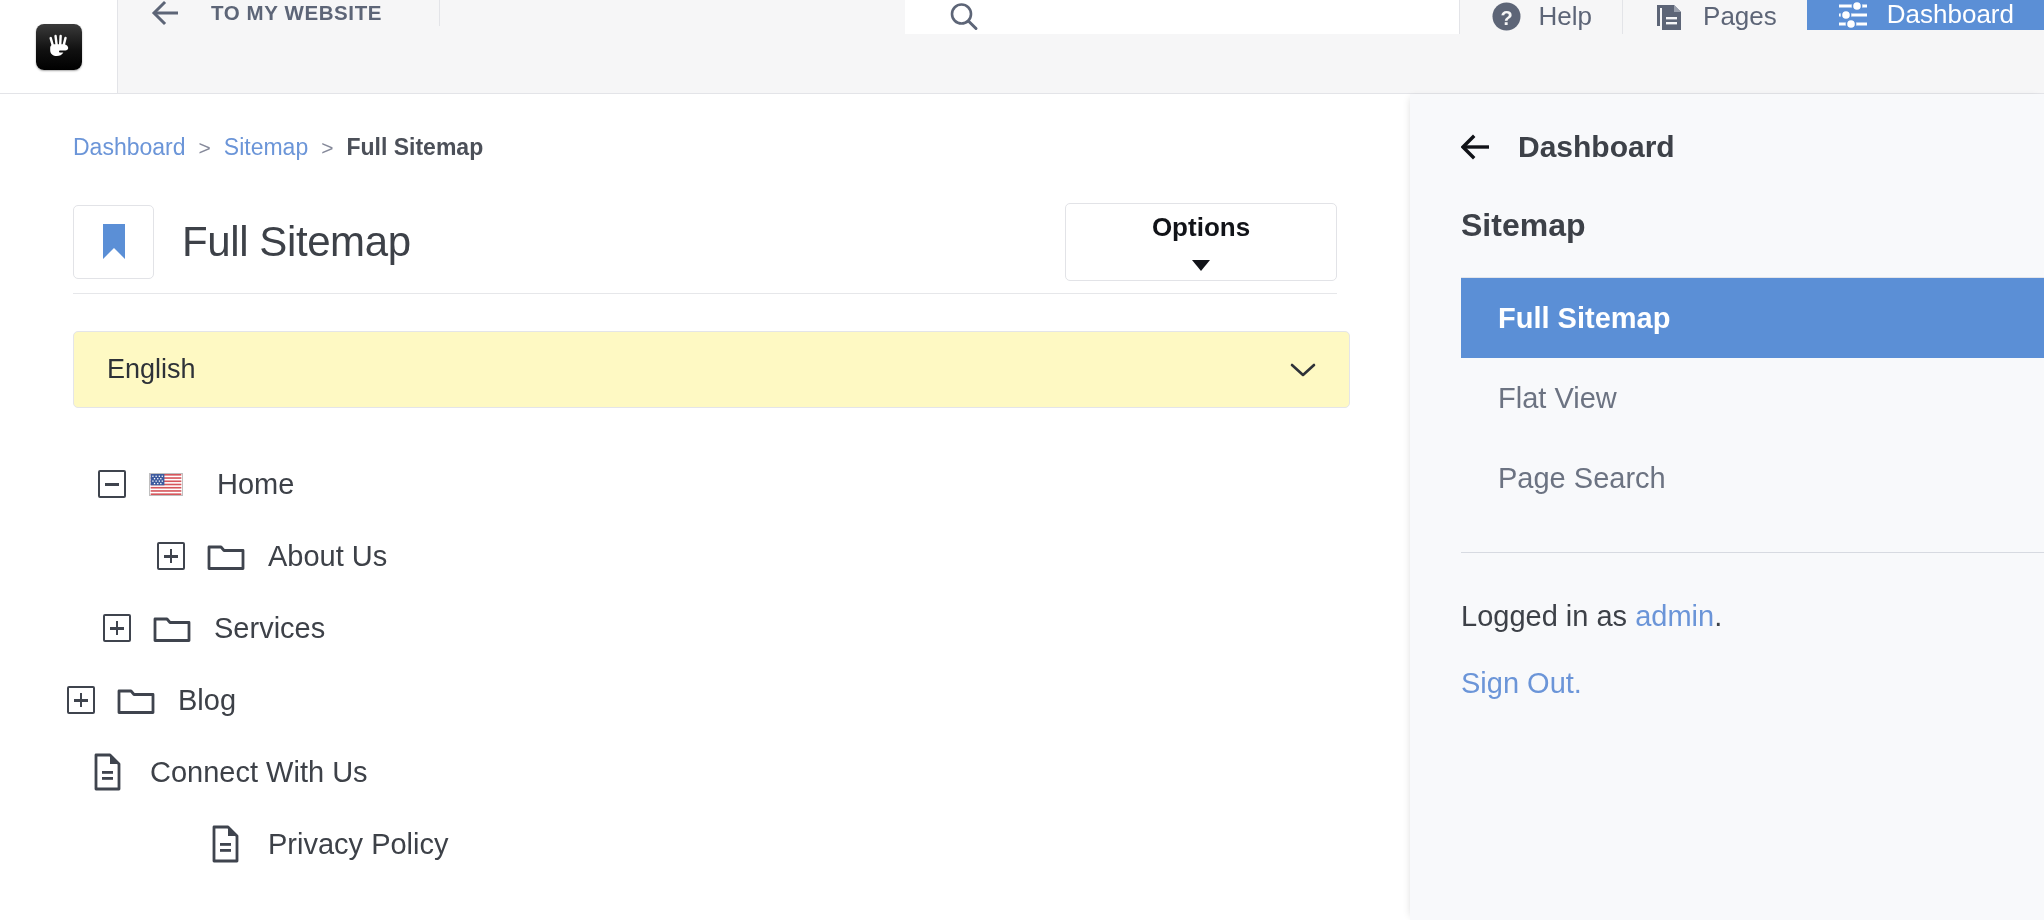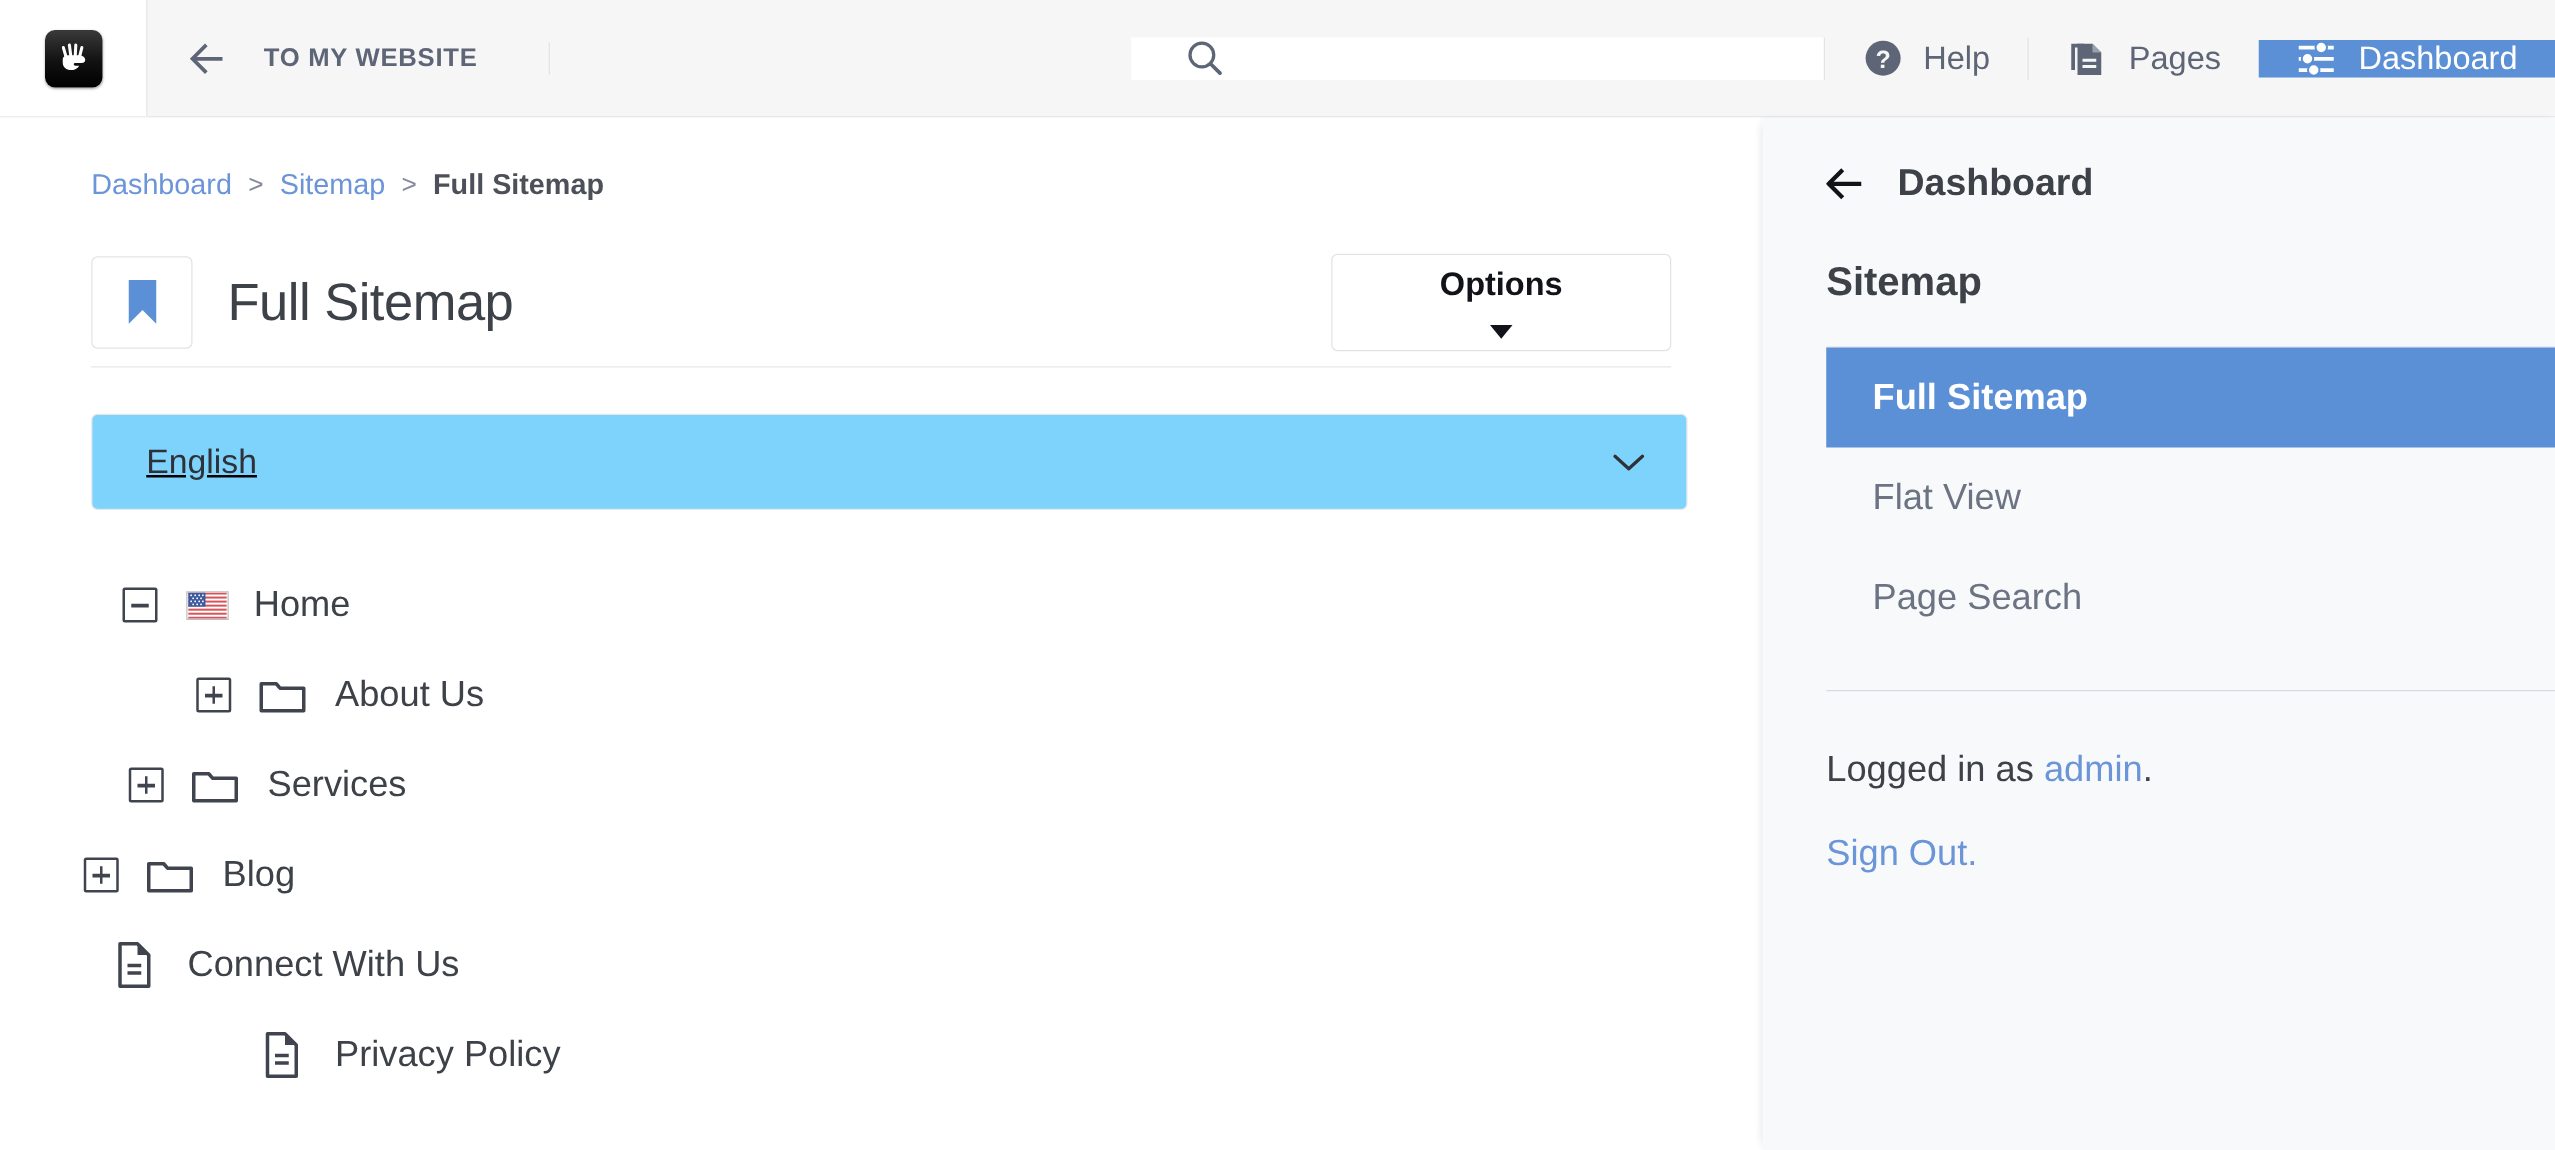--- a/index.html
+++ b/index.html
@@ -14,21 +14,21 @@
 
   
   .topbar {
     position: absolute;
     top: 0; left: 0;
     width: 2044px;
     height: 94px;
     background: #f6f6f7;
     border-bottom: 1px solid #e3e4e8;
     display: flex;
-    align-items: center;
+    align-items: flex-start;
   }
   .logo-cell {
     width: 118px;
     height: 93px;
     background: #ffffff;
     display: flex;
     align-items: center;
     justify-content: center;
     border-right: 1px solid #e3e4e8;
     flex: 0 0 118px;
@@ -149,27 +149,26 @@
     border-right: 9px solid transparent;
     border-top: 11px solid #111318;
   }
 
   .lang-select {
     margin: 37px 73px 0 73px;
     width: 1277px;
     height: 77px;
     border: 1px solid #e4e5e9;
     border-radius: 5px;
-    background: #7dd3fc;
+    background: #fef9c3;
     display: flex;
     align-items: center;
     justify-content: space-between;
-    padding: 0 32px 0 43px;
-    cursor: pointer;
-    text-decoration: underline;
+    padding: 0 32px 0 33px;
+    cursor: pointer;
   }
   .lang-select .val { font-size: 27px; color: #2e3238; }
 
   
   .tree { margin: 40px 0 0 0; }
   .tree-row {
     display: flex;
     align-items: center;
     height: 72px;
   }
@@ -406,21 +405,21 @@
             <rect x="2" y="8" width="1.6" height="1.6"></rect>
               <rect x="6" y="8" width="1.6" height="1.6"></rect>
             <rect x="10" y="8" width="1.6" height="1.6"></rect>
               <rect x="13.6" y="8" width="1.6" height="1.6"></rect>
             <rect x="4" y="11" width="1.6" height="1.6"></rect>
               <rect x="8" y="11" width="1.6" height="1.6"></rect>
             <rect x="11.8" y="11" width="1.6" height="1.6"></rect>
           </g>
         </svg>
       </span>
-      <span class="node-label" style="margin-left:17px;">Home</span>
+      <span class="node-label" style="margin-left:31px;">Home</span>
     </div>
 
     <div class="tree-row" style="padding-left:157px;">
       <span class="toggle plus"></span>
       <span class="node-icon" style="margin-left:21px;">
         <svg width="40" height="32" viewBox="0 0 40 32">
           <path d="M3 7 h12 l3 3.5 h19 v18 h-34 z" fill="none" stroke="#3f444e" stroke-width="2.8" stroke-linejoin="round"></path>
         </svg>
       </span>
       <span class="node-label" style="margin-left:22px;">About Us</span>

